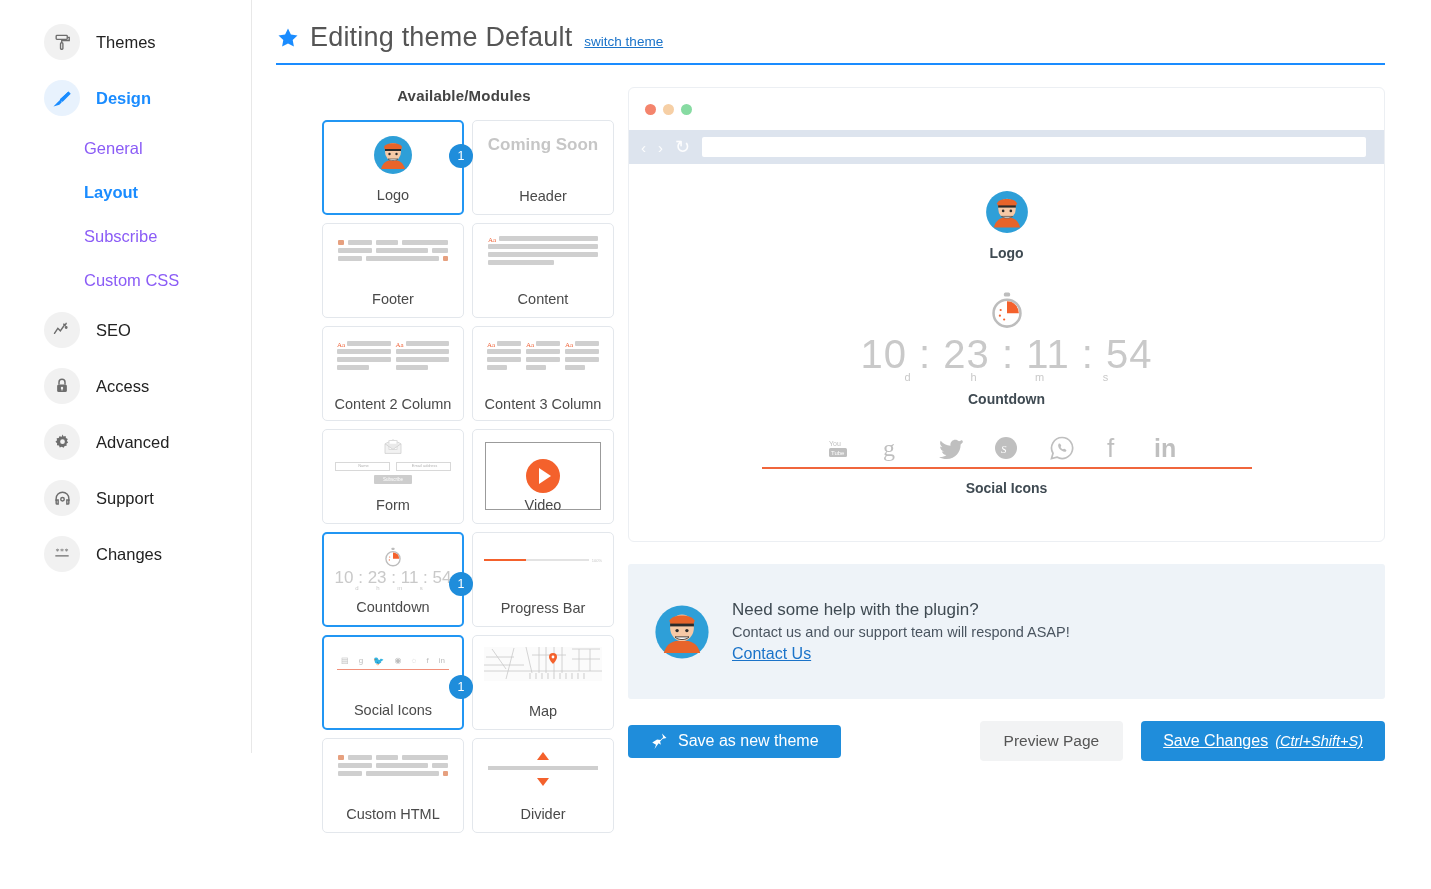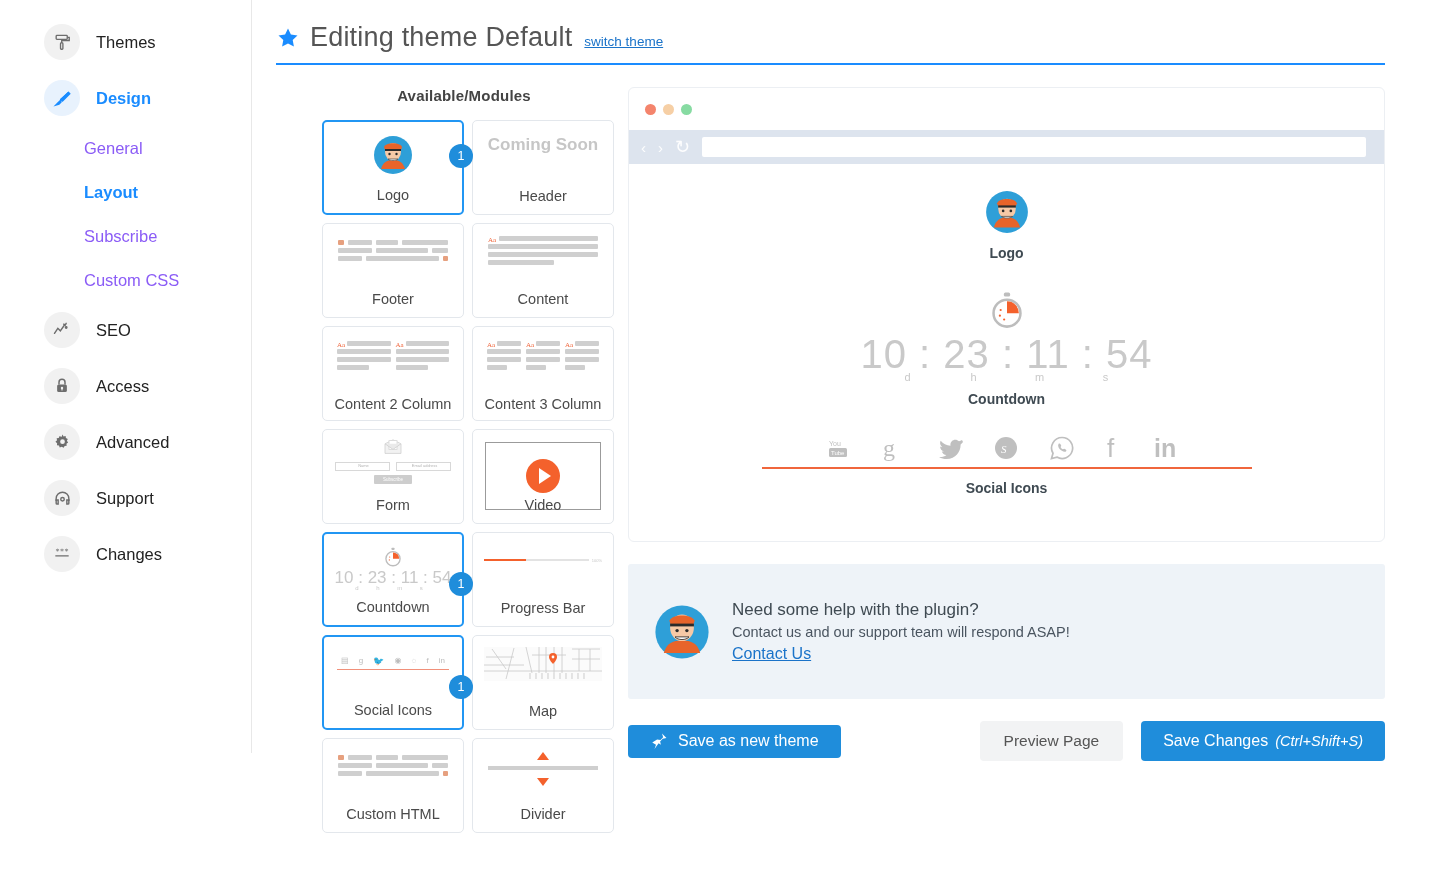--- a/index.html
+++ b/index.html
@@ -164,21 +164,21 @@
     background:#1f8ddb; color:#fff; font-size:16px;
     padding:0 22px; height:33px; display:flex; align-items:center;
   }
   .btn-primary .pin { margin-right:10px; display:flex; }
   .btn-ghost {
     background:#f2f3f4; color:#555; font-size:15.5px;
     height:40px; padding:0 24px; margin-left:auto; margin-right:18px;
   }
   .btn-save {
     background:#1f8ddb; color:#fff; font-size:16px;
-    height:40px; padding:0 22px; display:flex; align-items:center; gap:7px;
+    height:40px; padding:0 22px; display:flex; align-items:center; gap:7px;text-decoration:underline;
   }
   .kbd { font-style:italic; font-size:14.5px; }
 </style>
 </head>
 <body>
 
 <div class="app">
 
   <div class="sidebar">
 

